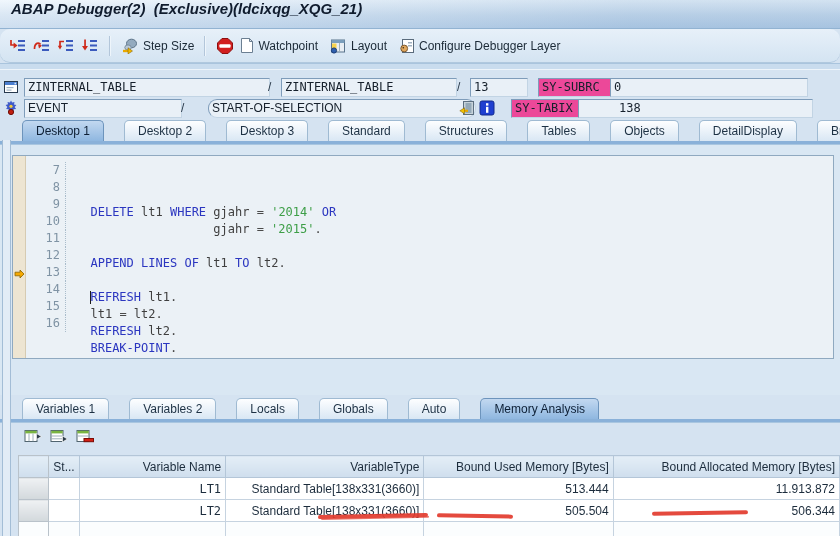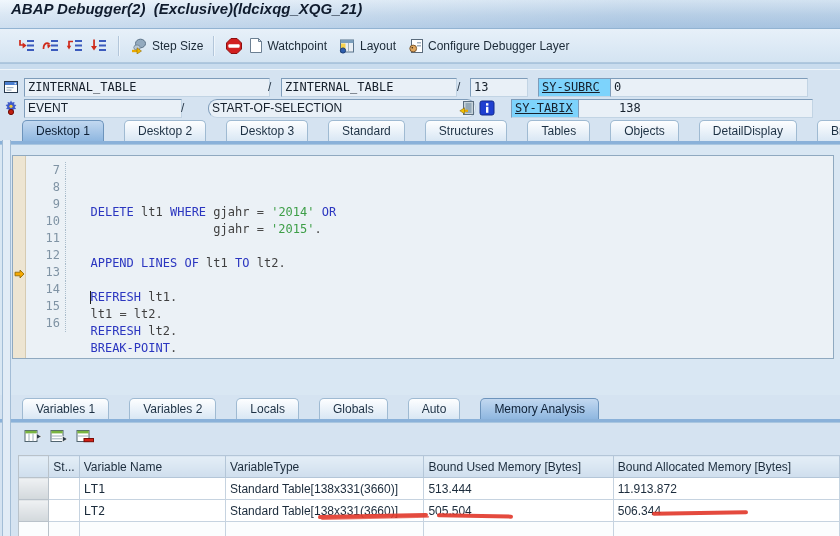--- a/index.html
+++ b/index.html
@@ -8,34 +8,34 @@
 
   
   .titlebar{height:28px;background:linear-gradient(180deg,#e9f3fc 0%,#c6daee 55%,#b3cde8 100%);
     border-bottom:1px solid #92b3d2;display:flex;}
   .titlebar .shade{position:absolute;left:0;top:0;width:840px;height:28px;
     background:linear-gradient(90deg,rgba(255,255,255,.35),rgba(110,150,190,.18) 75%);pointer-events:none;}
   .title-text{font-size:15px;font-weight:bold;font-style:italic;color:#101c2e;padding-left:11px;white-space:pre;position:relative;}
 
   
   .toolbar{height:33px;background:linear-gradient(180deg,#e7f0f9,#d4e4f2);
-    border-bottom:1px solid #b0c8de;display:flex;align-items:center;padding-left:15px;}
+    border-bottom:1px solid #b0c8de;display:flex;align-items:center;padding-left:6px;border-radius:10px;}
   .tbtn{display:flex;align-items:center;gap:4px;padding:2px 3px;font-size:12px;color:#1b2936;border-radius:2px;}
   .tsep{width:1px;height:20px;background:#b3c6da;border-right:1px solid #eef5fb;margin:0 7px;}
   .icon16 svg{display:block;}
 
   .groove{height:5px;background:#c9dcee;border-top:1px solid #a9c4dd;border-bottom:1px solid #edf4fa;}
 
   
   .fields{position:relative;height:50px;background:#d5e3f1;}
   .frow{position:absolute;left:0;right:0;height:20px;}
   .f{position:absolute;height:17px;line-height:17px;font-family:"DejaVu Sans Mono",monospace;font-size:12px;
      color:#16202c;background:#e9f0f7;border:1px solid;border-color:#7e9cba #c2d4e4 #c2d4e4 #7e9cba;
      padding:0 3px;overflow:hidden;white-space:nowrap;}
-  .f.white{background:#7dd3fc;text-decoration:underline;}
+  .f.white{background:#ec4899;}
   .f.sans{font-family:"Liberation Sans",sans-serif;}
   .slash{position:absolute;font-size:12px;color:#2a3a4a;top:2px;}
   .ficon{position:absolute;top:1px;}
 
   
   .tabstrip{display:flex;align-items:flex-end;padding-left:22px;height:21px;position:relative;overflow:hidden;white-space:nowrap;}
   .tab{flex:none;height:20px;line-height:20px;padding:0 13px;font-size:12px;color:#1d3144;
     background:linear-gradient(#fdfeff,#d9e7f4);border:1px solid #9fbad2;border-bottom:none;
     border-radius:5px 5px 0 0;margin-right:20px;}
   .tab.active{background:linear-gradient(#c2d8f0,#8fb7e0);border-color:#6d94bc;color:#0e2036;}
@@ -57,21 +57,21 @@
   .tk-kw{color:#2b36c0;} .tk-id{color:#3f3f3f;} .tk-str{color:#3d9e47;} .tk-op{color:#4a4a4a;} .tk-pl{color:#3f3f3f;}
 
   
   .lower-gap{height:3px;}
   .alv-toolbar{height:30px;display:flex;align-items:center;gap:7px;padding-left:24px;}
   .alv-btn{display:block;}
 
   .table-wrap{margin-left:18px;margin-top:2px;position:relative;}
   table.vartable{border-collapse:collapse;table-layout:fixed;}
   .vartable th,.vartable td{border:1px solid #c6d3e0;height:21px;padding:0 4px;font-size:12px;
-    overflow:hidden;white-space:nowrap;text-align:left;font-weight:normal;color:#1c2c3c;background:#fff;}
+    overflow:hidden;white-space:nowrap;text-align:right;font-weight:normal;color:#1c2c3c;background:#fff;}
   .vartable th{background:linear-gradient(#e4eef7,#cfdeed);border-color:#b4c6d8;}
   .vartable .sel{width:28px;background:linear-gradient(#eff1f3,#d2d8dc);border-color:#b9c2ca;}
   .vartable th.sel{background:linear-gradient(#e4eef7,#cfdeed);}
   .vartable td.mono{font-family:"DejaVu Sans Mono",monospace;}
   .vartable tr.empty td{background:#fbfdfe;}
 
   
   .redline{position:absolute;height:4px;background:#e23b2e;border-radius:3px;opacity:.92;}
   .u1{left:318px;top:514px;width:110px;transform:rotate(-1.2deg);box-shadow:2px 2px 0 -1px rgba(226,59,46,.75);}
   .u2{left:437px;top:514px;width:76px;transform:rotate(1deg);}

